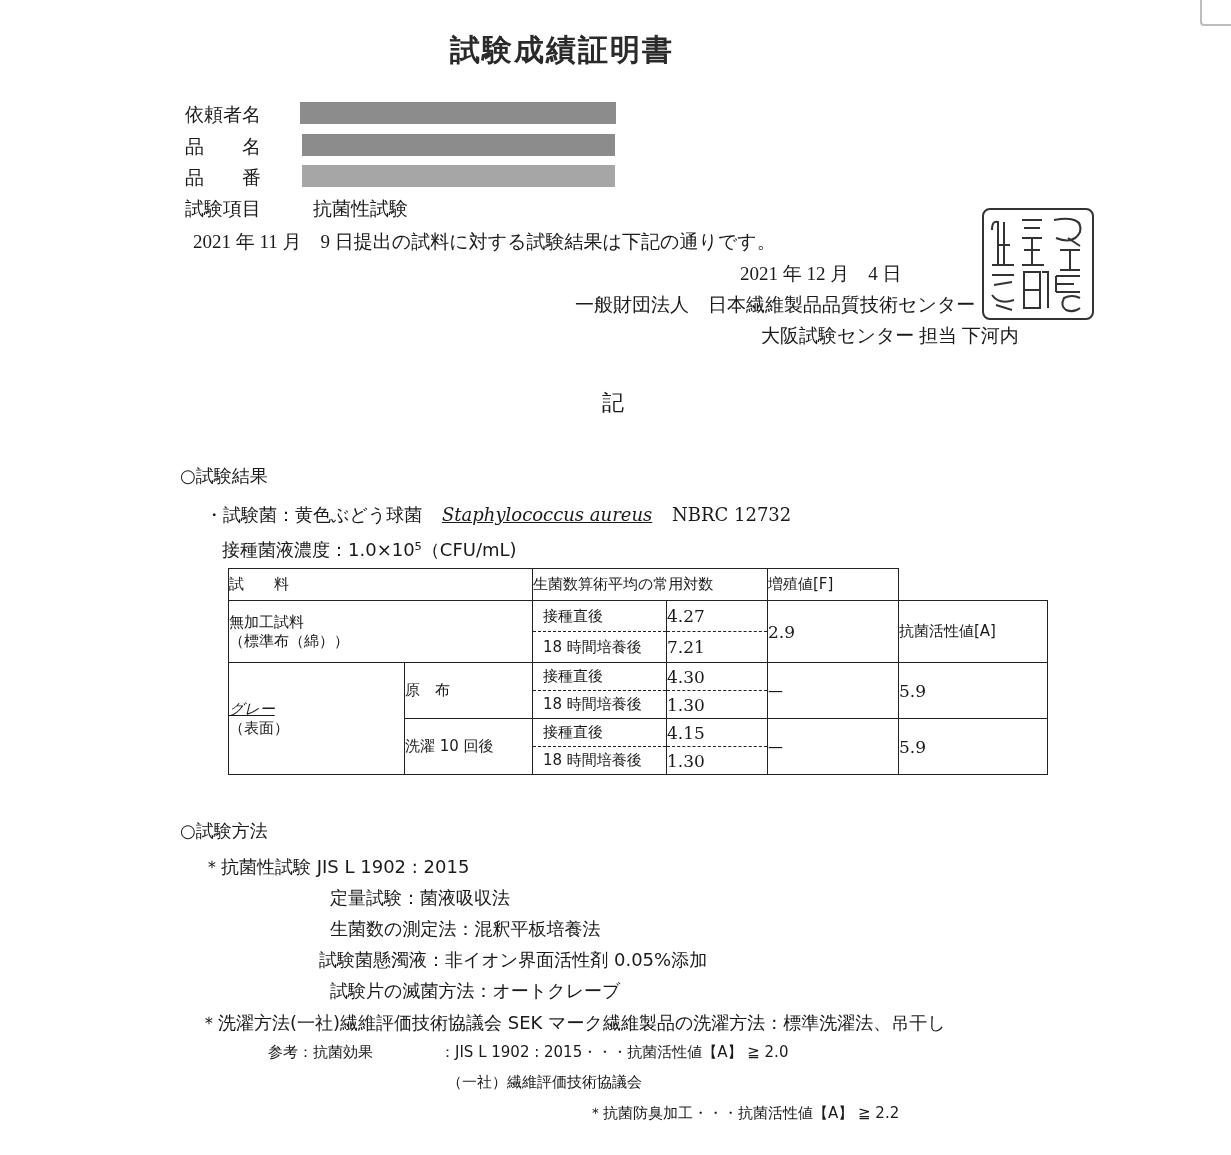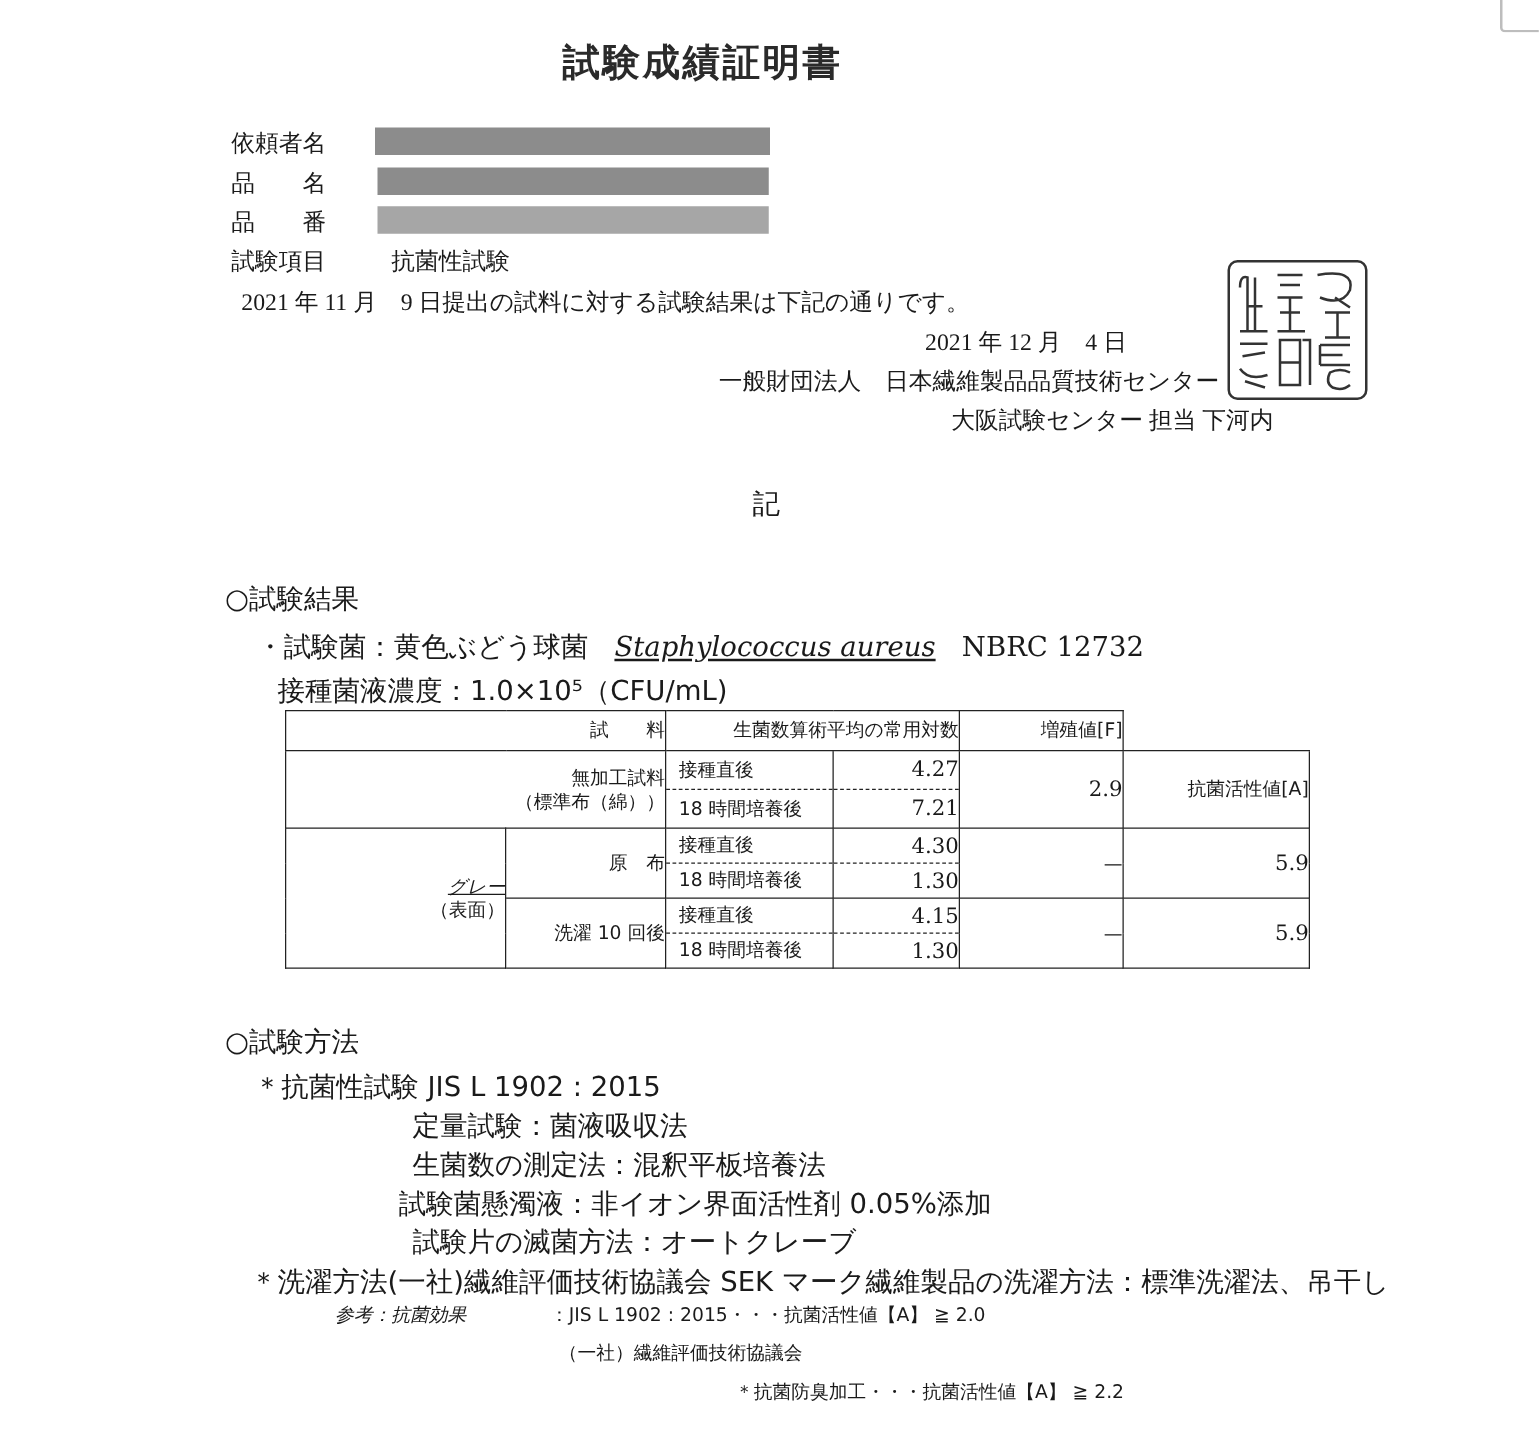--- a/index.html
+++ b/index.html
@@ -8,26 +8,26 @@
     background: #ffffff; color: #1a1a1a;
     font-family: "DejaVu Serif", "Liberation Serif", serif;
   }
   .abs { position: absolute; white-space: nowrap; }
   .title { left: 450px; top: 30px; font-size: 30px; font-weight: bold; letter-spacing: 2px; color: #2a2a2a; font-family: "DejaVu Sans", sans-serif; }
   .lbl { font-size: 19px; font-family: Liberation Serif, serif; }
   .redact { position: absolute; height: 22px; }
   .corner { position: absolute; left: 1200px; top: -4px; width: 40px; height: 28px; border-left: 2px solid #bdbdbd; border-bottom: 2px solid #bdbdbd; border-radius: 0 0 0 4px; }
   .seal { position: absolute; left: 982px; top: 208px; width: 108px; height: 108px; border: 2px solid #333; border-radius: 8px; }
   .seal svg { width: 100%; height: 100%; }
-  .txt { font-size: 22px; font-family: "DejaVu Sans", sans-serif; }
+  .txt { font-size: 18px; font-family: "DejaVu Sans", sans-serif; }
   .ser { font-family: "DejaVu Serif", serif; }
   .it { font-style: italic; text-decoration: underline; }
 
   table.res { position: absolute; left: 228px; top: 568px; border-collapse: collapse; font-family: "DejaVu Sans", sans-serif; font-size: 15px; }
-  table.res td { border: 1.5px solid #222; text-align: right; padding: 0; }
+  table.res td { border: 1.5px solid #222; text-align: left; padding: 0; }
   table.res td.l { text-align: left; padding-left: 10px; }
   table.res td.num { font-family: "DejaVu Serif", serif; font-size: 17px; }
   table.res td.dt { border-bottom: 1.5px dashed #222; }
   table.res td.db { border-top: 1.5px dashed #222; }
   table.res td.noborder { border: none; }
   .sm { font-size: 15px; font-family: "DejaVu Sans", sans-serif; }
 </style>
 </head>
 <body>
 
@@ -138,16 +138,16 @@
   </table>
 
 <div class="abs txt" style="left:180px;top:819px;">○試験方法</div>
 <div class="abs txt" style="left:203px;top:855px;">＊抗菌性試験 JIS L 1902 : 2015</div>
 <div class="abs txt" style="left:330px;top:886px;">定量試験：菌液吸収法</div>
 <div class="abs txt" style="left:330px;top:917px;">生菌数の測定法：混釈平板培養法</div>
 <div class="abs txt" style="left:319px;top:948px;">試験菌懸濁液：非イオン界面活性剤 0.05%添加</div>
 <div class="abs txt" style="left:330px;top:979px;">試験片の滅菌方法：オートクレーブ</div>
 <div class="abs txt" style="left:200px;top:1011px;">＊洗濯方法(一社)繊維評価技術協議会 SEK マーク繊維製品の洗濯方法：標準洗濯法、吊干し</div>
 
-<div class="abs sm" style="left:268px;top:1043px;font-style:italic;">参考：抗菌効果</div>
+<div class="abs sm" style="left:268px;top:1043px;">参考：抗菌効果</div>
 <div class="abs sm" style="left:440px;top:1043px;">：JIS L 1902 : 2015・・・抗菌活性値【A】 ≧ 2.0</div>
 <div class="abs sm" style="left:447px;top:1073px;">（一社）繊維評価技術協議会</div>
 <div class="abs sm" style="left:588px;top:1104px;">＊抗菌防臭加工・・・抗菌活性値【A】 ≧ 2.2</div>
 
 </body></html>

